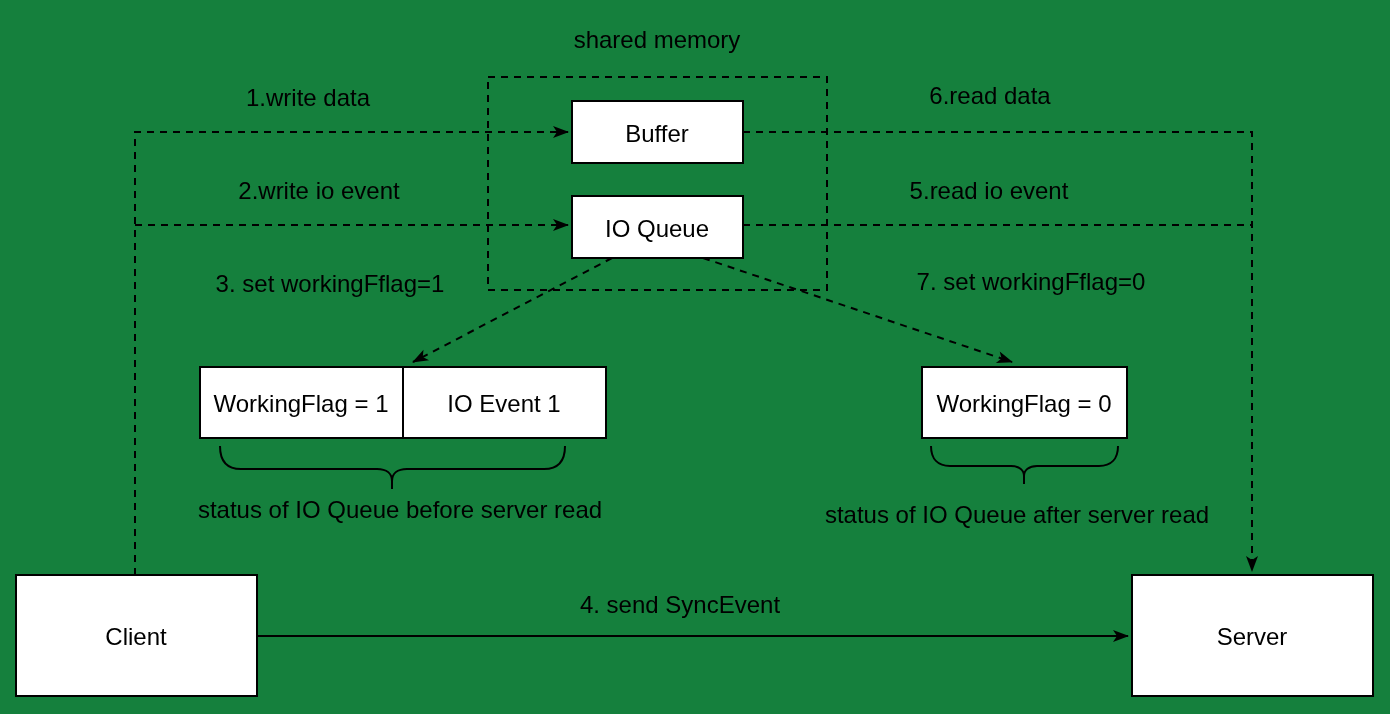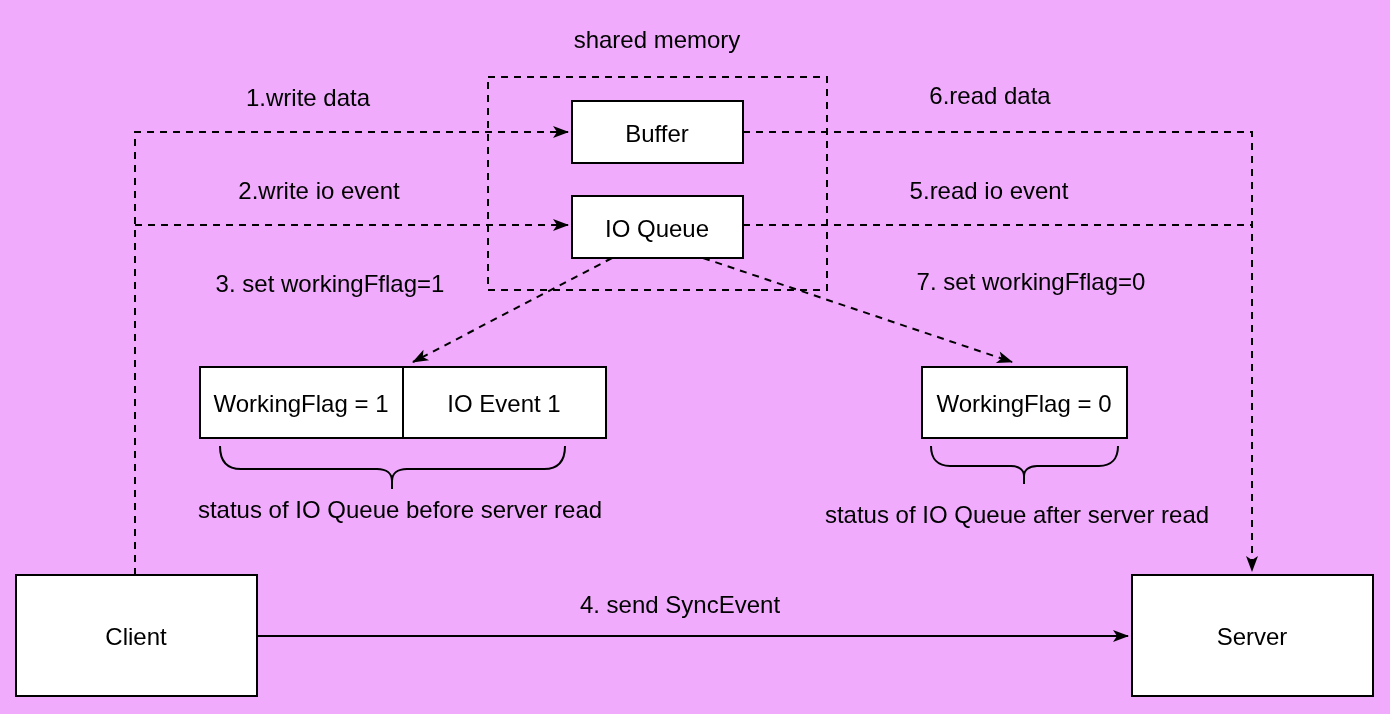--- a/index.html
+++ b/index.html
@@ -4,21 +4,21 @@
 <style>
   html, body {
     margin: 0;
     padding: 0;
     background: #ffffff;
   }
   .stage {
     position: relative;
     width: 1390px;
     height: 714px;
-    background: #f0abfc;
+    background: #15803d;
     overflow: hidden;
   }
   svg { display: block; }
   .lbl {
     font-family: "Liberation Sans", "DejaVu Sans", sans-serif;
     font-size: 24px;
     fill: #000000;
   }
   .node-box {
     fill: #ffffff;

